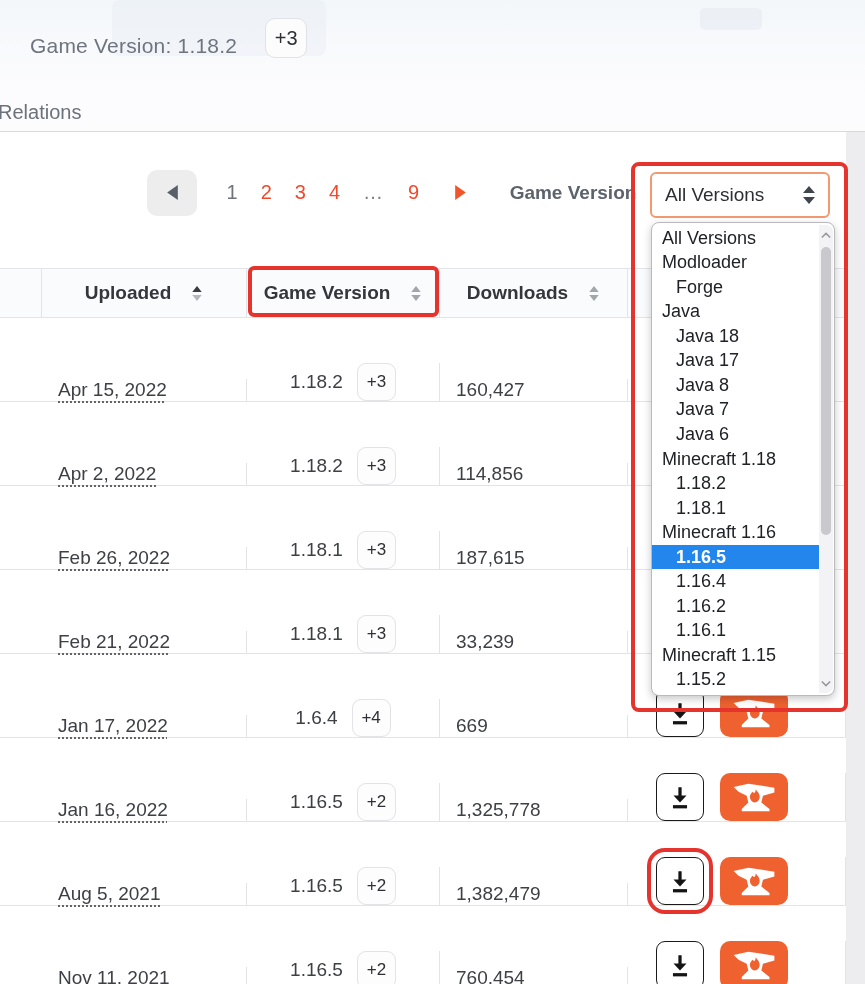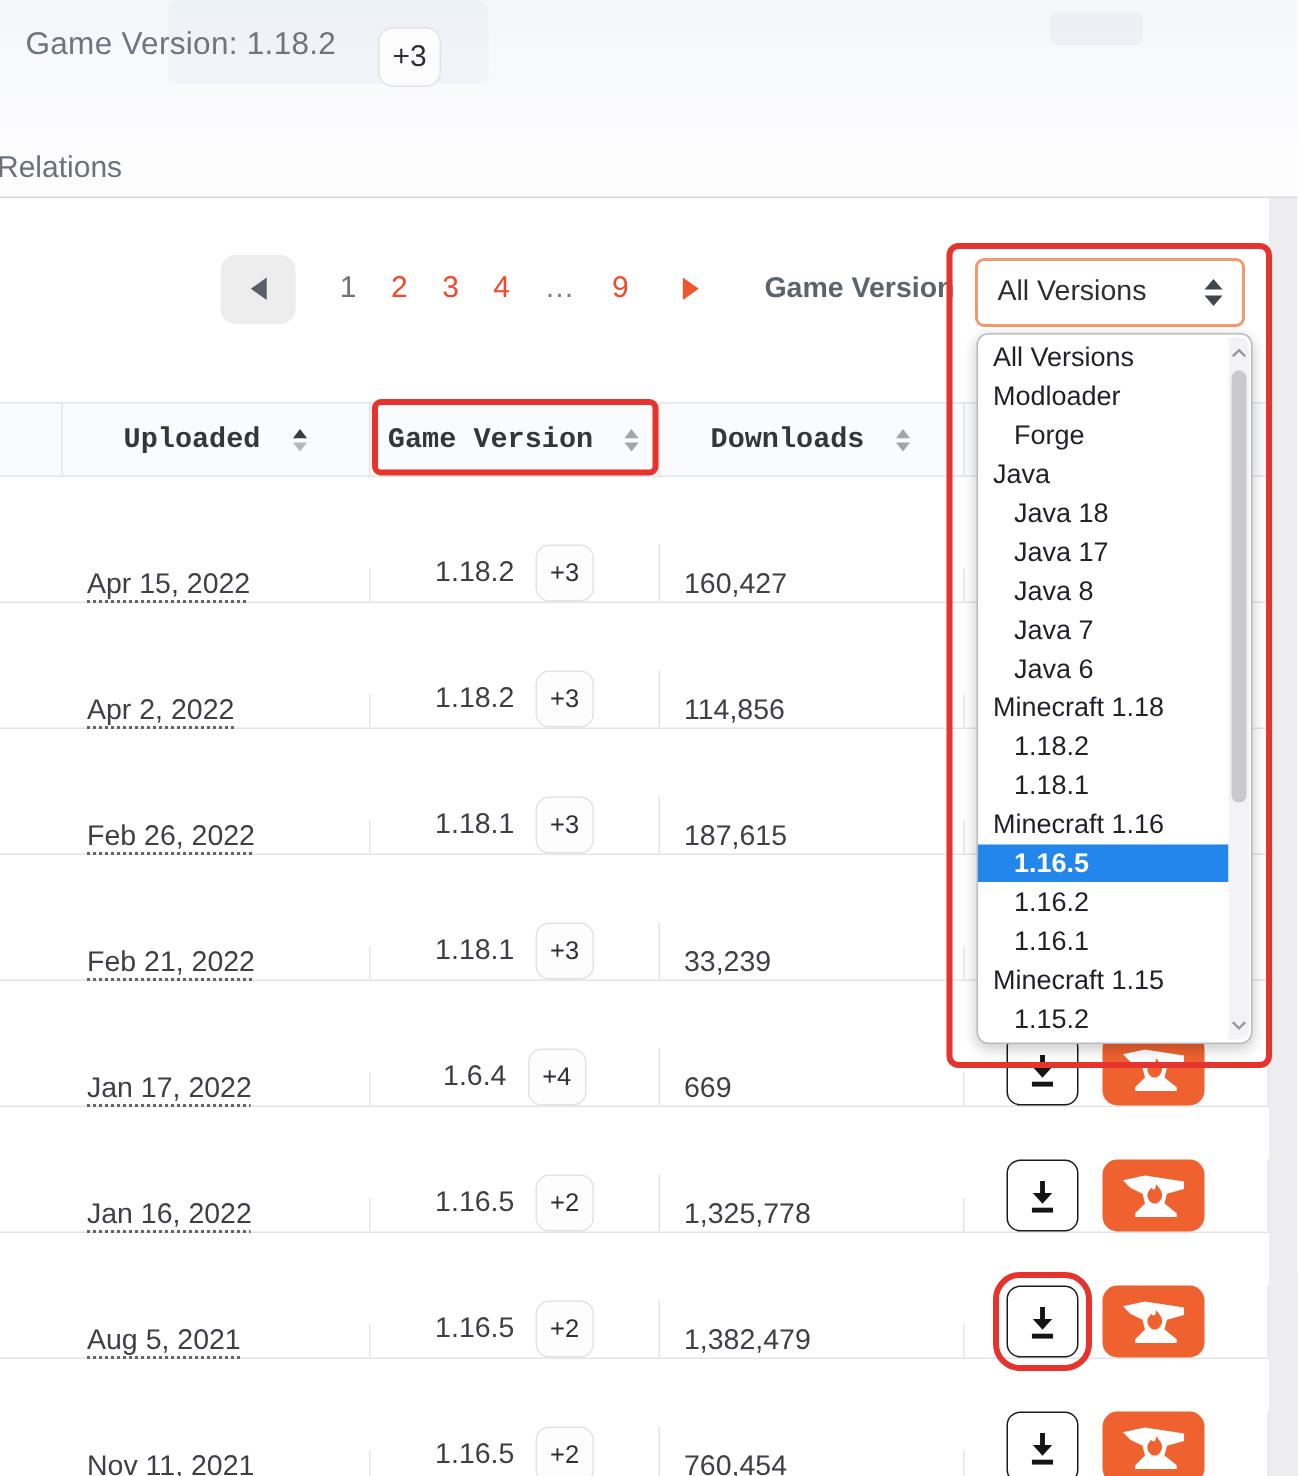--- a/index.html
+++ b/index.html
@@ -5,21 +5,21 @@
   * { margin:0; padding:0; box-sizing:border-box; }
   html,body { background:#fff; }
   body { font-family:"Liberation Sans", sans-serif; }
   .canvas { position:relative; width:865px; height:984px; overflow:hidden; background:#fff; }
 
   
   .top-band { position:absolute; left:0; top:0; width:865px; height:131px;
     background:linear-gradient(180deg,#f3f7fa 0%, #fbfbfd 55%, #fdfcfd 100%); }
   .blur-a { position:absolute; left:112px; top:0; width:214px; height:56px; border-radius:8px; background:rgba(228,234,242,.38); }
   .blur-b { position:absolute; left:700px; top:8px; width:62px; height:22px; border-radius:5px; background:rgba(226,231,240,.45); }
-  .top-filter { position:absolute; left:17px; top:18px; display:flex; align-items:flex-start; }
+  .top-filter { position:absolute; left:30px; top:18px; display:flex; align-items:flex-end; }
   .top-filter-label { font-size:21px; color:#6e757e; letter-spacing:.2px; }
   .top-badge { margin-left:28px; width:42px; height:40px; border:1px solid #e1e2e7; border-radius:10px;
     background:#fcfcfd; color:#2f3035; font-size:20px; display:flex; align-items:center; justify-content:center; cursor:pointer; }
   .relations { position:absolute; left:-2px; top:101px; font-size:20px; color:#6b727b; }
   .divider { position:absolute; left:0; top:131px; width:865px; height:1px; background:#d8d9de; }
   .right-strip { position:absolute; left:846px; top:132px; width:19px; height:852px; background:#ededf0; }
 
   
   .pagination { position:absolute; left:147px; top:165px; height:55px; display:flex; align-items:center; }
   .pg-prev { width:50px; height:46px; border:none; border-radius:10px; background:#ededee; display:flex; align-items:center; justify-content:center; cursor:pointer; }
@@ -51,23 +51,23 @@
   .annot-select { left:631px; top:162px; width:217px; height:550px; border-radius:8px; z-index:20; }
   .annot-header { left:248px; top:266px; width:191px; height:51px; border-radius:6px; z-index:6; }
 
   
   .files-table { position:absolute; left:0; top:268px; width:846px; }
   .thead { display:flex; height:50px; background:#fafbfc; border-top:1px solid #e4e4e8; border-bottom:1px solid #e4e4e8; }
   .trow { display:flex; height:84px; background:#fff; border-bottom:1px solid #e4e4e8;align-items:flex-end; }
   .c0 { width:42px; border-right:1px solid #e4e4e8; }
   .c1 { width:205px; border-right:1px solid #e4e4e8; display:flex; align-items:center; padding-left:16px; }
   .c2 { width:193px; border-right:1px solid #e4e4e8; display:flex; align-items:center; justify-content:center; }
-  .c3 { width:203px; border-right:1px solid #e4e4e8; display:flex; align-items:center; padding-left:16px; }
+  .c3 { width:188px; border-right:1px solid #e4e4e8; display:flex; align-items:center; padding-left:16px; }
   .c4 { flex:1; border-right:1px solid #e4e4e8; display:flex; align-items:center; padding-left:28px; }
-  .thead .c1, .thead .c2, .thead .c3 { justify-content:center; padding-left:0; gap:20px; cursor:pointer;font-family:Liberation Mono, monospace; }
+  .thead .c1, .thead .c2, .thead .c3 { justify-content:center; padding-left:0; gap:20px; cursor:pointer; }
   .th-label { font-size:19px; font-weight:bold; color:#35363b; }
   .date { font-size:19px; color:#3e4045; cursor:pointer; text-decoration:underline dotted #63656b; text-decoration-thickness:2px; text-underline-offset:5px; }
   .ver { font-size:19px; color:#3e4045; }
   .badge { margin-left:14px; width:39px; height:38px; border:1px solid #e2e2e7; border-radius:9px; background:#fdfdfe;
     color:#2f3035; font-size:17px; display:flex; align-items:center; justify-content:center; cursor:pointer; }
   .dlc { font-size:19px; color:#3e4045; }
   .dl-btn { width:48px; height:48px; background:#fff; border:1.6px solid #1a1a1a; border-radius:9px;
     display:flex; align-items:center; justify-content:center; cursor:pointer; }
   .forge-btn { margin-left:16px; width:68px; height:48px; background:#EF6230; border:none; border-radius:10px;
     display:flex; align-items:center; justify-content:center; cursor:pointer; }
@@ -130,20 +130,21 @@
         <div class="opt indent">Java 18</div>
         <div class="opt indent">Java 17</div>
         <div class="opt indent">Java 8</div>
         <div class="opt indent">Java 7</div>
         <div class="opt indent">Java 6</div>
         <div class="opt">Minecraft 1.18</div>
         <div class="opt indent">1.18.2</div>
         <div class="opt indent">1.18.1</div>
         <div class="opt">Minecraft 1.16</div>
         <div class="opt indent selected">1.16.5</div>
+        <div class="opt indent">1.16.4</div>
         <div class="opt indent">1.16.2</div>
         <div class="opt indent">1.16.1</div>
         <div class="opt">Minecraft 1.15</div>
         <div class="opt indent">1.15.2</div>
       </div>
     <div class="scrollbar">
       <div class="scroll-up">
         <svg width="10" height="7" viewBox="0 0 12 8">
             <polyline points="1,6.5 6,1.5 11,6.5" fill="none" stroke="#97979c" stroke-width="1.8"></polyline>
           </svg>

